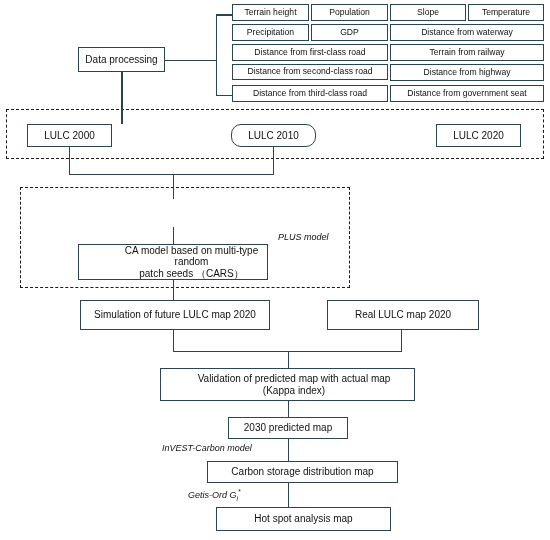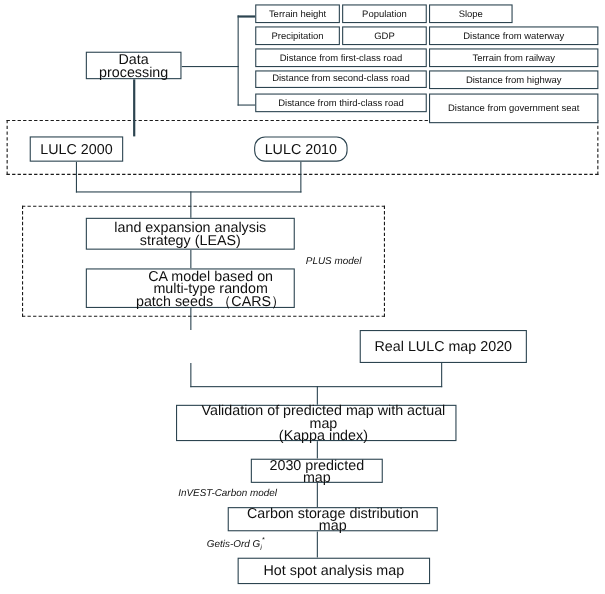--- a/index.html
+++ b/index.html
@@ -16,21 +16,21 @@
     height: 540px;
     background: #ffffff;
     overflow: hidden;
   }
   .node {
     position: absolute;
     box-sizing: border-box;
     border: 1.4px solid #2c4450;
     background: #ffffff;
     color: #111111;
-    font-size: 13px;
+    font-size: 10px;
     line-height: 11.5px;
     display: flex;
     align-items: center;
     justify-content: center;
     text-align: center;
     padding: 1px 3px;
     white-space: pre-line;
     z-index: 3;
   }
   .node.small { font-size: 8.6px; }
@@ -91,42 +91,44 @@
 
   <div class="line" style="left:287.5px; top:439px; width:1.6px; height:22px;"></div>
 
   <div class="line" style="left:287.5px; top:483px; width:1.6px; height:24px;"></div>
 
   <div class="node" style="left:78px; top:47px; width:87px; height:25px;">Data processing</div>
 
   <div class="node small" style="left:232px; top:4px; width:77px; height:17px;">Terrain height</div>
   <div class="node small" style="left:311px; top:4px; width:77px; height:17px;">Population</div>
   <div class="node small" style="left:390px; top:4px; width:76px; height:17px;">Slope</div>
+  <div class="node small" style="left:468px; top:4px; width:76px; height:17px;">Temperature</div>
 
   <div class="node small" style="left:232px; top:24px; width:77px; height:17px;">Precipitation</div>
   <div class="node small" style="left:311px; top:24px; width:77px; height:17px;">GDP</div>
   <div class="node small" style="left:390px; top:24px; width:154px; height:17px;">Distance from waterway</div>
 
   <div class="node small" style="left:232px; top:44px; width:156px; height:17px;">Distance from first-class road</div>
   <div class="node small" style="left:390px; top:44px; width:154px; height:17px;">Terrain from railway</div>
 
   <div class="node small" style="left:232px; top:64px; width:156px; height:16px;">Distance from second-class road</div>
   <div class="node small" style="left:390px; top:64px; width:154px; height:17px;">Distance from highway</div>
 
   <div class="node small" style="left:232px; top:85px; width:156px; height:17px;">Distance from third-class road</div>
-  <div class="node small" style="left:390px; top:85px; width:154px; height:27px;text-align:right;">Distance from government seat</div>
+  <div class="node small" style="left:390px; top:85px; width:154px; height:17px;text-align:right;">Distance from government seat</div>
 
   <div class="node" style="left:27px; top:124px; width:85px; height:23px;">LULC 2000</div>
   <div class="node" style="left:231px; top:124px; width:85px; height:23px;border-radius:10px;">LULC 2010</div>
+  <div class="node" style="left:436px; top:124px; width:85px; height:23px;">LULC 2020</div>
 
-  <div class="node" style="left:78px; top:198px; width:190px; height:29px;">land expansion analysis strategy (LEAS)</div>
   <div class="node" style="left:78px; top:244px; width:190px; height:36px;padding-left:40px;">CA model based on multi-type random
 patch seeds （CARS）</div>
   <div class="lbl" style="left:278px; top:232px;">PLUS model</div>
 
+  <div class="node" style="left:80px; top:300px; width:190px; height:30px;">Simulation of future LULC map 2020</div>
   <div class="node" style="left:327px; top:300px; width:152px; height:30px;">Real LULC map 2020</div>
 
   <div class="node" style="left:160px; top:368px; width:255px; height:33px;padding-left:16px;">Validation of predicted map with actual map
 (Kappa index)</div>
 
   <div class="node" style="left:228px; top:417px; width:120px; height:22px;">2030 predicted map</div>
 
   <div class="lbl" style="left:162px; top:443px;">InVEST-Carbon model</div>
 
   <div class="node" style="left:207px; top:461px; width:191px; height:22px;">Carbon storage distribution map</div>

